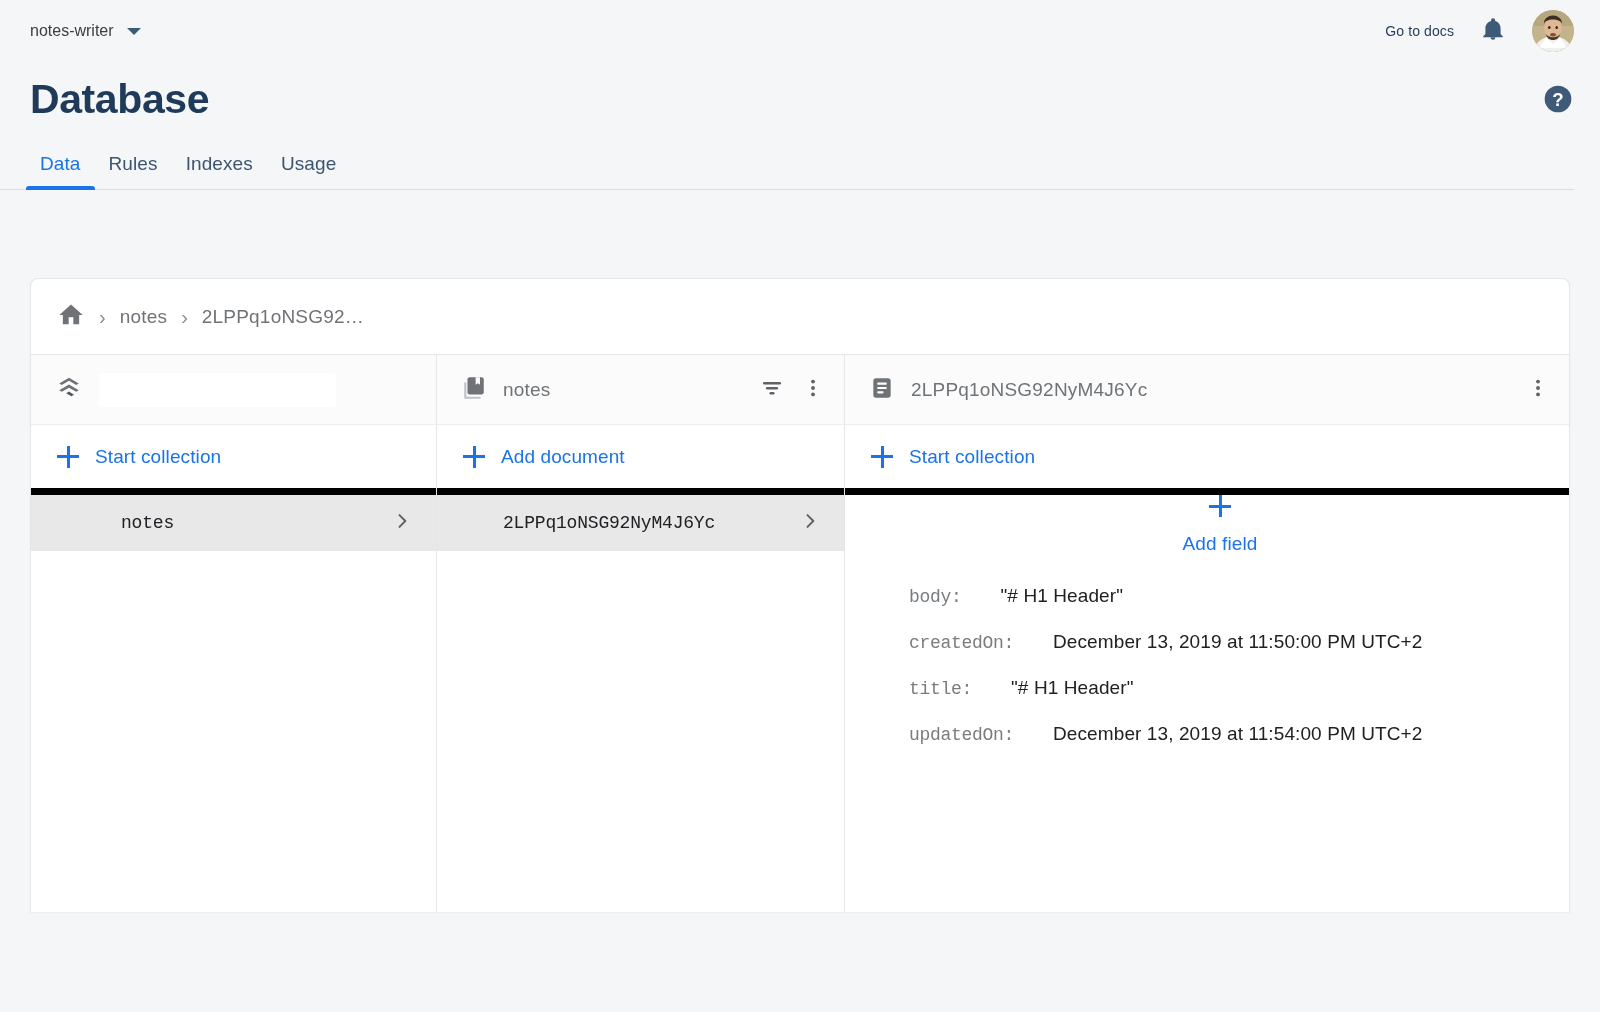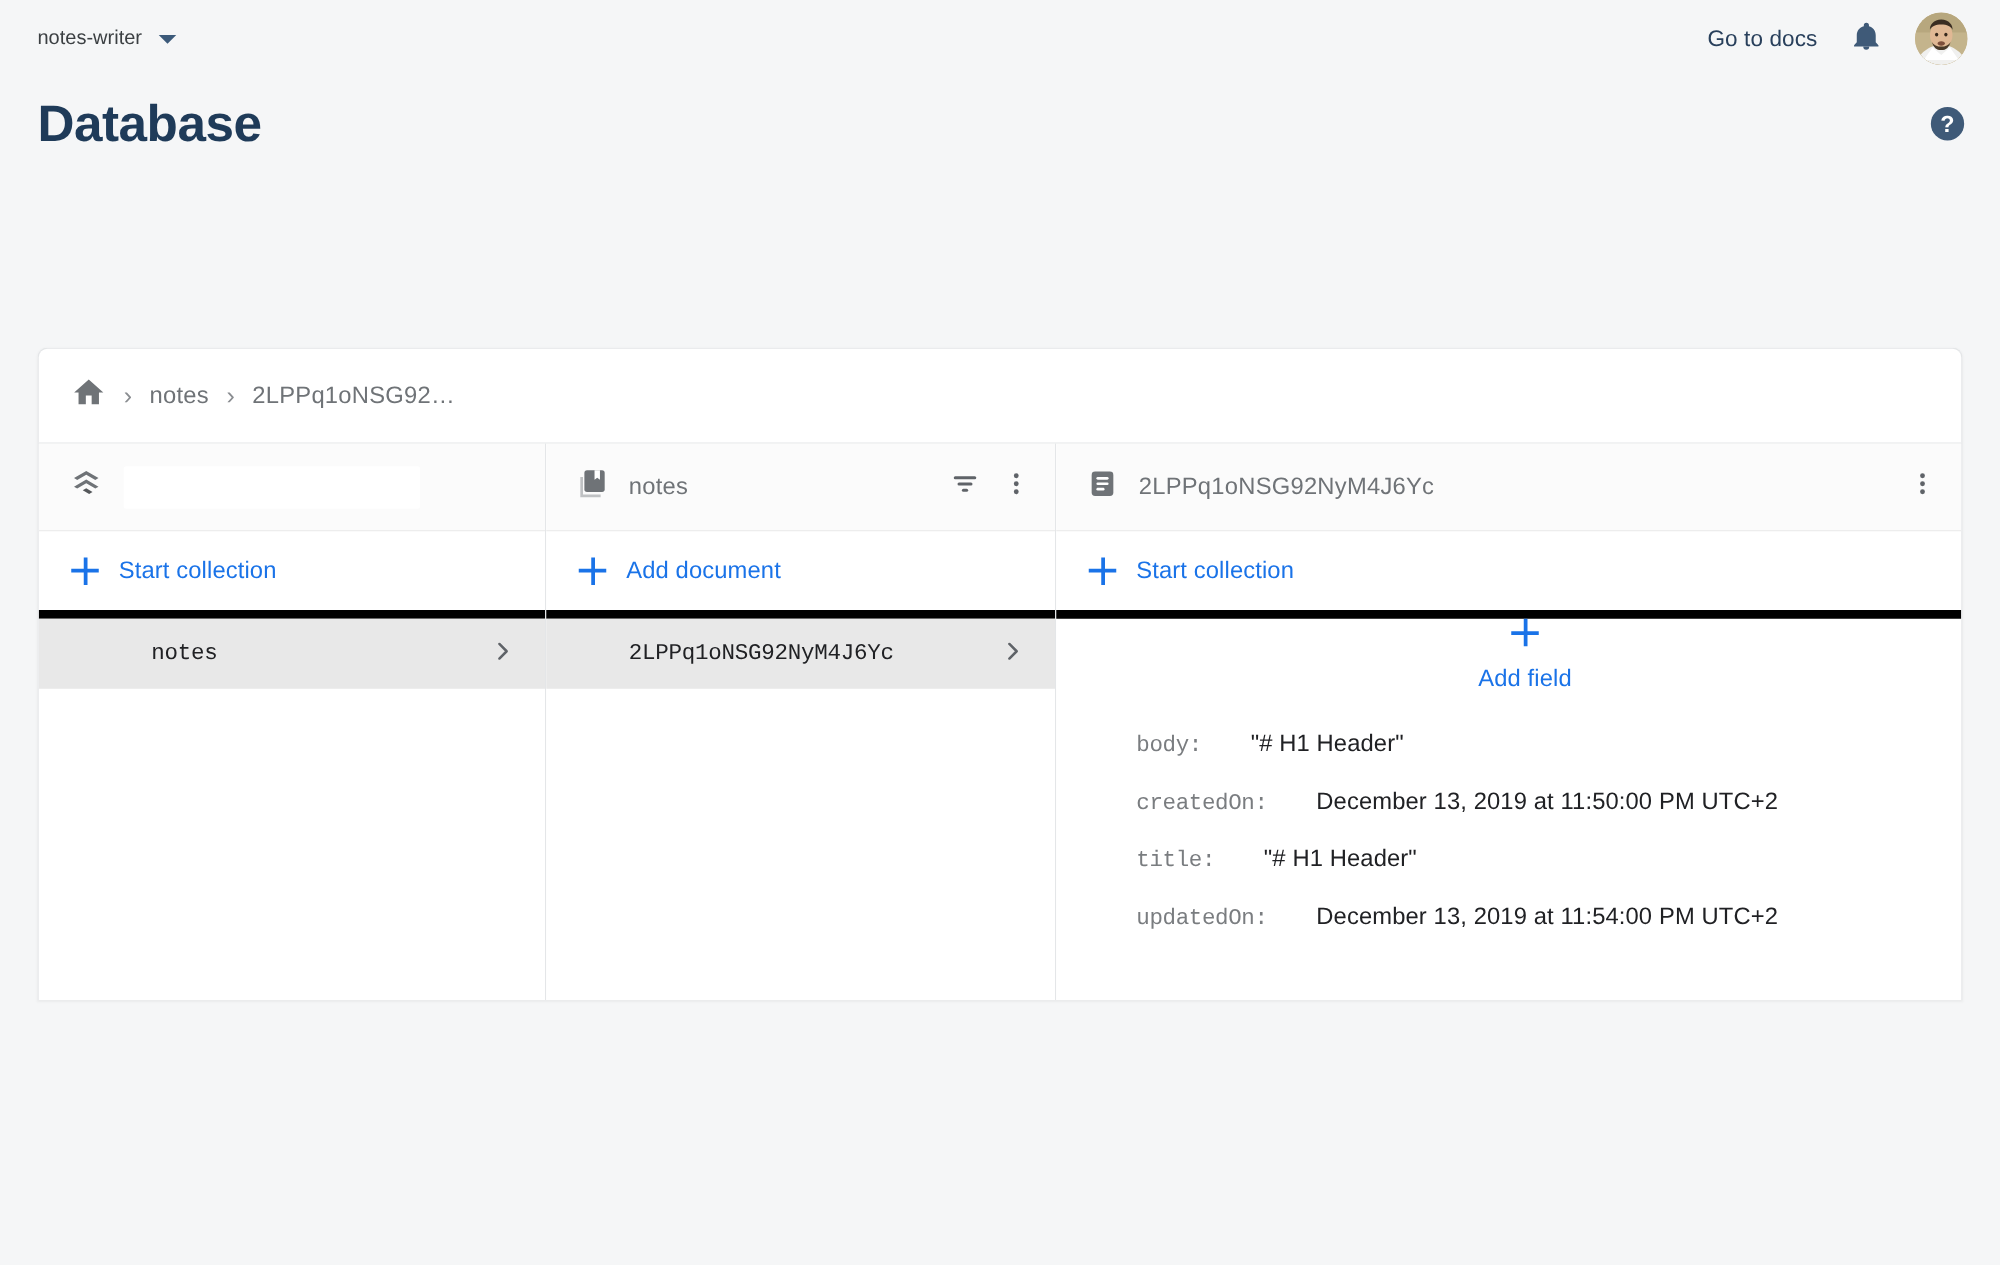--- a/index.html
+++ b/index.html
@@ -10,21 +10,21 @@
     overflow: hidden;
   }
 
   body {
     font-family: "Liberation Sans", sans-serif;
     background: #f5f6f7;
     color: #3c4043;
     -webkit-font-smoothing: antialiased;
   }
 
-  .page { position: relative; width: 1600px; height: 800px; }
+  .page { position: relative; width: 1600px; height: 912px; }
 
   
   .topbar {
     height: 62px;
     display: flex;
     align-items: center;
     padding: 0 26px 0 30px;
   }
   .project-switcher {
     display: flex;
@@ -38,21 +38,21 @@
     border-right: 7px solid transparent;
     border-top: 7px solid #3c5a7a;
   }
   .topbar-right {
     margin-left: auto;
     display: flex;
     align-items: center;
     gap: 26px;
   }
   .go-to-docs {
-    font-size: 18px;
+    font-size: 14px;
     color: #29405c;
     cursor: pointer;
     letter-spacing: .1px;
   }
   .bell-icon { cursor: pointer; display: block; }
   .avatar {
     width: 42px; height: 42px;
     border-radius: 50%;
     overflow: hidden;
     cursor: pointer;
@@ -342,20 +342,26 @@
 
 
     <span class="help-btn">
       <svg width="32" height="32" viewBox="0 0 24 24" aria-hidden="true">
         <circle cx="12" cy="12" r="10" fill="#3f5a78"></circle>
         <text x="12" y="17" text-anchor="middle" font-family="Liberation Sans, sans-serif" font-size="14" font-weight="bold" fill="#ffffff">?</text>
       </svg>
     </span>
   </div>
 
+  <div class="tabs">
+    <div class="tab active">Data</div>
+    <div class="tab">Rules</div>
+    <div class="tab">Indexes</div>
+    <div class="tab">Usage</div>
+  </div>
 
   <div class="card">
 
     <div class="breadcrumb">
       <span class="home-icon">
         <svg width="28" height="28" viewBox="0 0 24 24" aria-hidden="true">
           <path fill="#6f7377" d="M10 20v-6h4v6h5v-8h3L12 3 2 12h3v8z"></path>
         </svg>
       </span>
       <span class="bc-sep">›</span>

